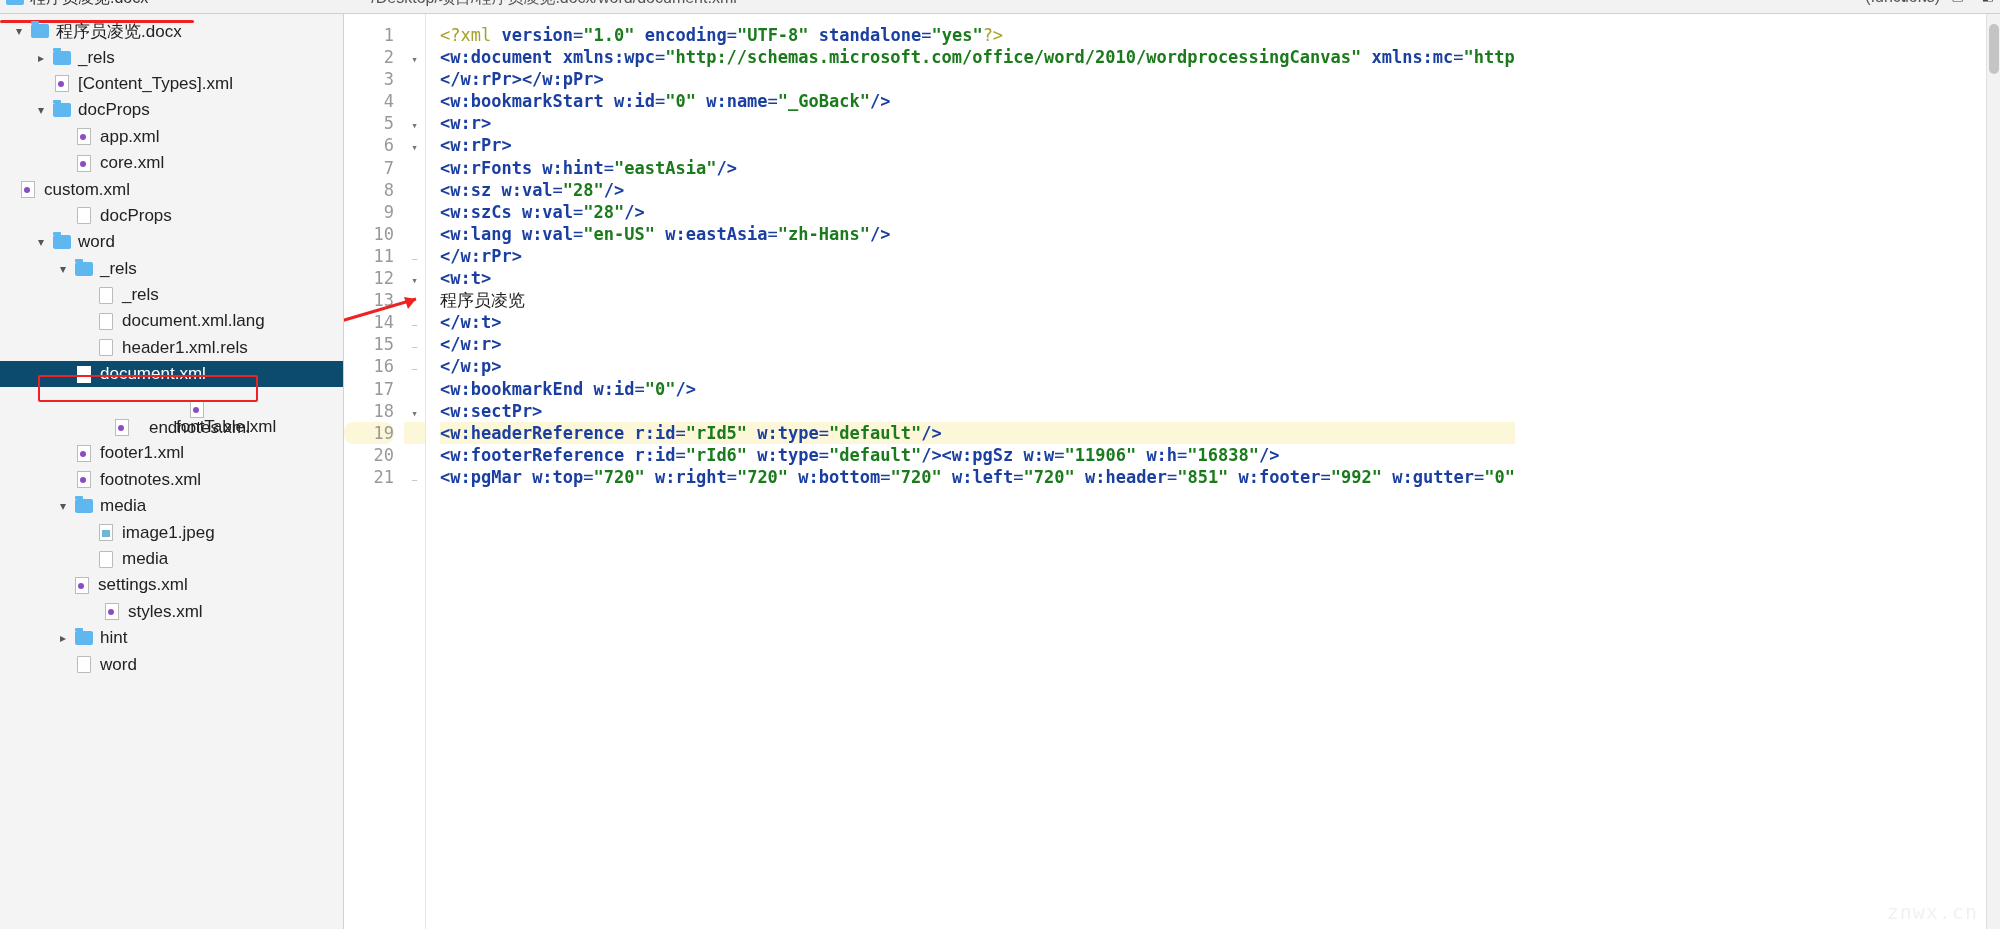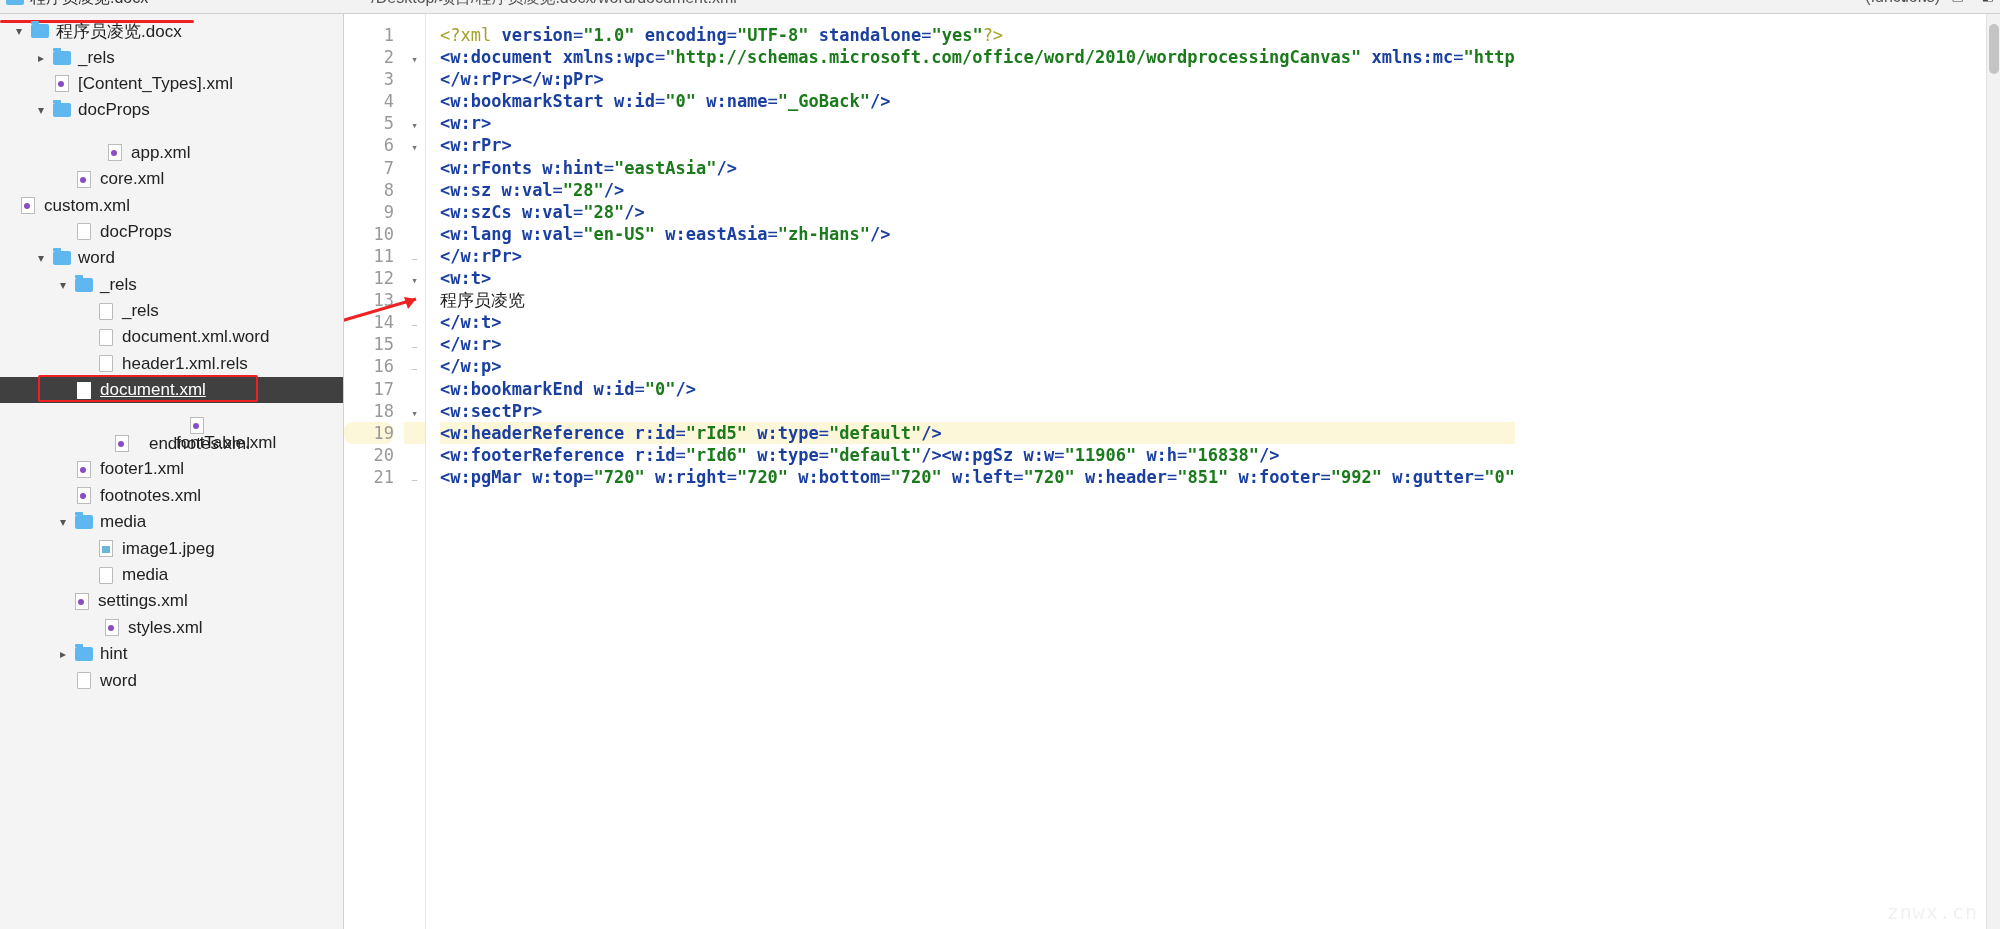--- a/index.html
+++ b/index.html
@@ -103,21 +103,21 @@
   }
   .img-icn {
     width: 14px; height: 17px; background: #fff; border: 1px solid #bbb;
     position: relative;
   }
   .img-icn::after {
     content:""; position:absolute; left:2px; top:5px; width:8px; height:7px;
     background: #6bb7d6;
   }
   .row.selected {
-    background: #404040; color: #fff; text-decoration: underline;
+    background: #0c4a6e; color: #fff;
   }
   .row.selected .chev { color: #fff; }
   .row.selected .xml-icn { border-color: #fff; }
   .row.selected .xml-icn::after { background: #fff; }
 
   
   .underline-red {
     position: absolute;
     height: 3px;
     background: #e22;
@@ -249,21 +249,21 @@
           </span>
           <span>[Content_Types].xml</span>
         </div>
         <div class="row" style="padding-left: 34px;">
           <span class="chev">▾</span>
           <span class="icon">
             <span class="folder-icn"></span>
           </span>
           <span>docProps</span>
         </div>
-        <div class="row" style="padding-left: 87px; margin-top: 16px;">
+        <div class="row" style="padding-left: 56px;">
           <span class="chev empty">▸</span>
           <span class="icon">
             <span class="xml-icn"></span>
           </span>
           <span>app.xml</span>
         </div>
         <div class="row" style="padding-left: 56px;">
           <span class="chev empty">▸</span>
           <span class="icon">
             <span class="xml-icn"></span>
@@ -303,21 +303,21 @@
           <span class="icon">
             <span class="file-icn"></span>
           </span>
           <span>_rels</span>
         </div>
         <div class="row" style="padding-left: 78px;">
           <span class="chev empty">▸</span>
           <span class="icon">
             <span class="file-icn"></span>
           </span>
-          <span>document.xml.word</span>
+          <span>document.xml.lang</span>
         </div>
         <div class="row" style="padding-left: 78px;">
           <span class="chev empty">▸</span>
           <span class="icon">
             <span class="file-icn"></span>
           </span>
           <span>header1.xml.rels</span>
         </div>
         <div class="row selected" style="padding-left: 56px;">
           <span class="chev empty">▸</span>

